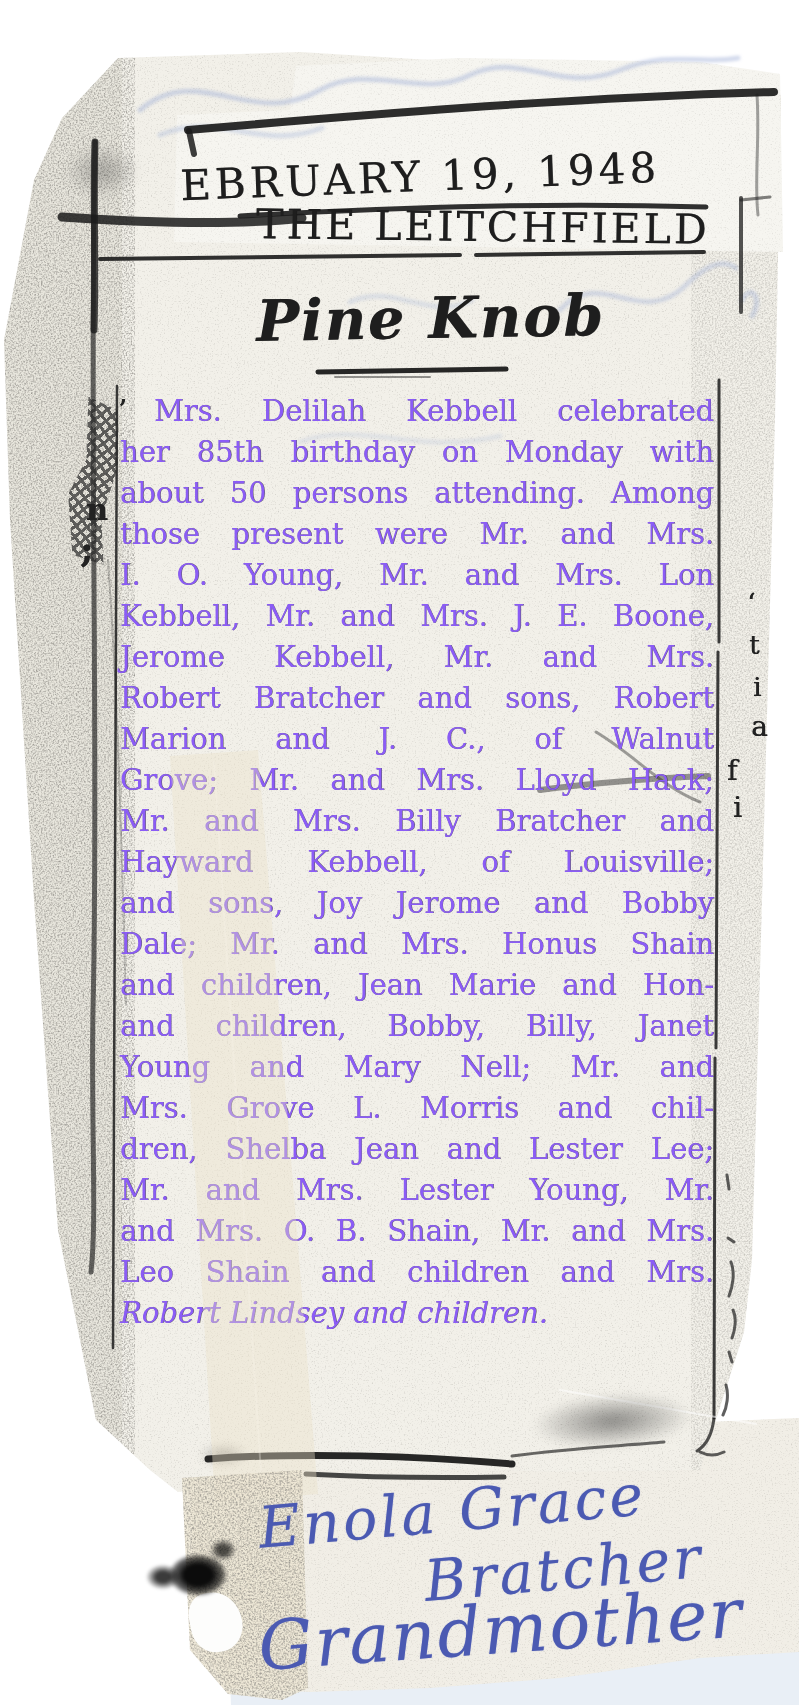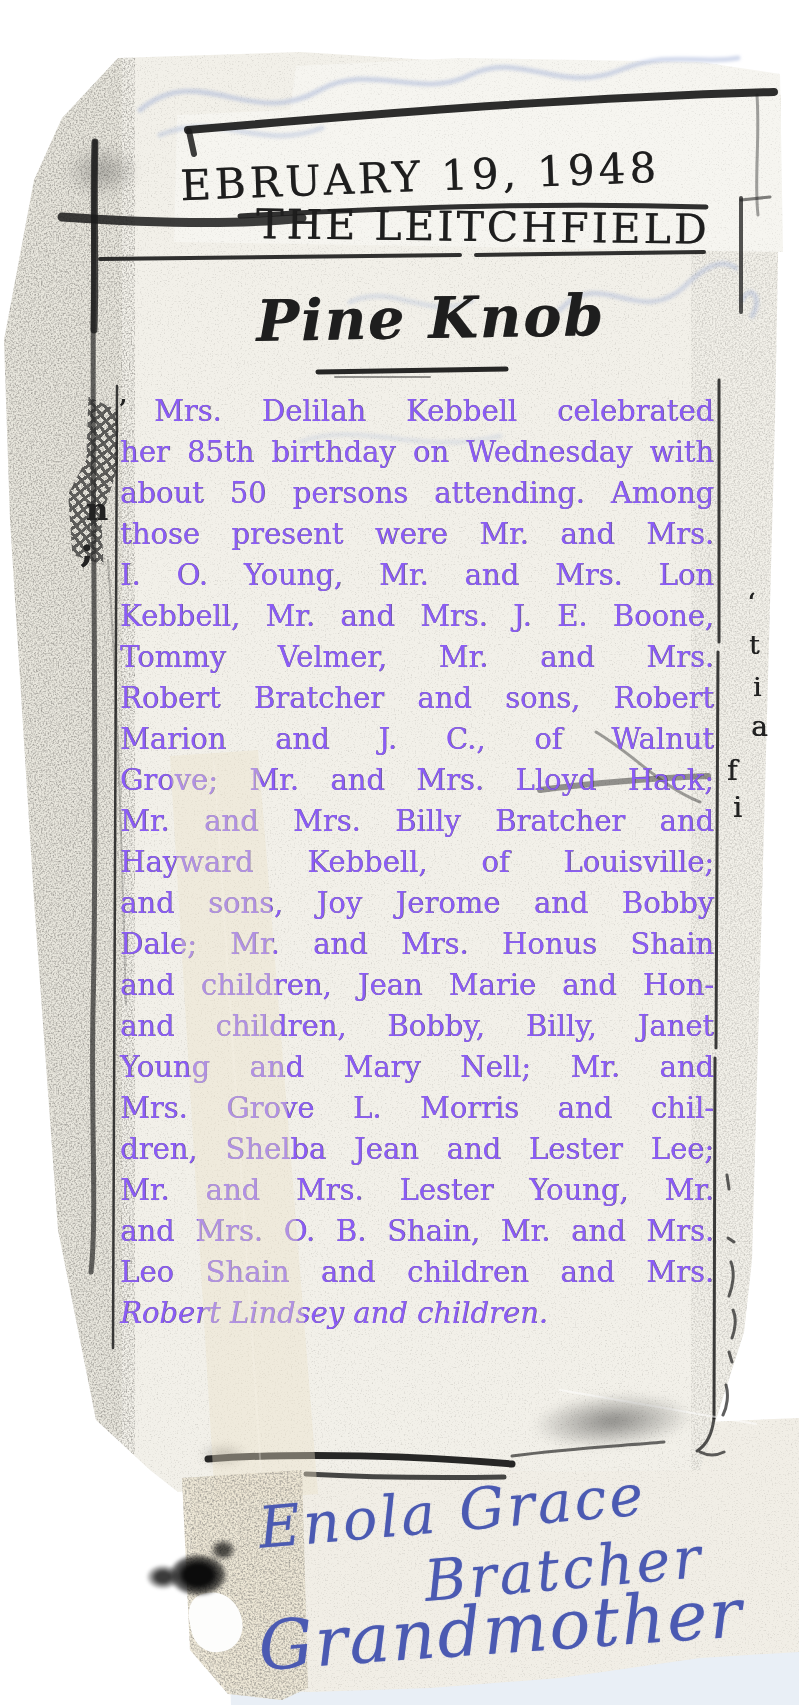--- a/index.html
+++ b/index.html
@@ -184,26 +184,26 @@
   <div class="abs blotch b1"></div>
   <div class="abs blotch b2"></div>
   <div class="abs blotch b3"></div>
 
   <div class="abs print masthead-date">EBRUARY 19, 1948</div>
   <div class="abs print masthead-name">THE LEITCHFIELD</div>
 
   <div class="abs print article-title">Pine Knob</div>
   <div class="abs article-body">
       <div class="article-line">Mrs. Delilah Kebbell celebrated</div>
-      <div class="article-line">her 85th birthday on Wednesday with</div>
+      <div class="article-line">her 85th birthday on Monday with</div>
       <div class="article-line">about 50 persons attending. Among</div>
       <div class="article-line">those present were Mr. and Mrs.</div>
       <div class="article-line">I. O. Young, Mr. and Mrs. Lon</div>
       <div class="article-line">Kebbell, Mr. and Mrs. J. E. Boone,</div>
-      <div class="article-line">Tommy Velmer, Mr. and Mrs.</div>
+      <div class="article-line">Jerome Kebbell, Mr. and Mrs.</div>
       <div class="article-line">Robert Bratcher and sons, Robert</div>
       <div class="article-line">Marion and J. C., of Walnut</div>
       <div class="article-line">Grove; Mr. and Mrs. Lloyd Hack;</div>
       <div class="article-line">Mr. and Mrs. Billy Bratcher and</div>
       <div class="article-line">Hayward Kebbell, of Louisville;</div>
       <div class="article-line">and sons, Joy Jerome and Bobby</div>
       <div class="article-line">Dale; Mr. and Mrs. Honus Shain</div>
       <div class="article-line">and children, Jean Marie and Hon-</div>
       <div class="article-line">and children, Bobby, Billy, Janet</div>
       <div class="article-line">Young and Mary Nell; Mr. and</div>

